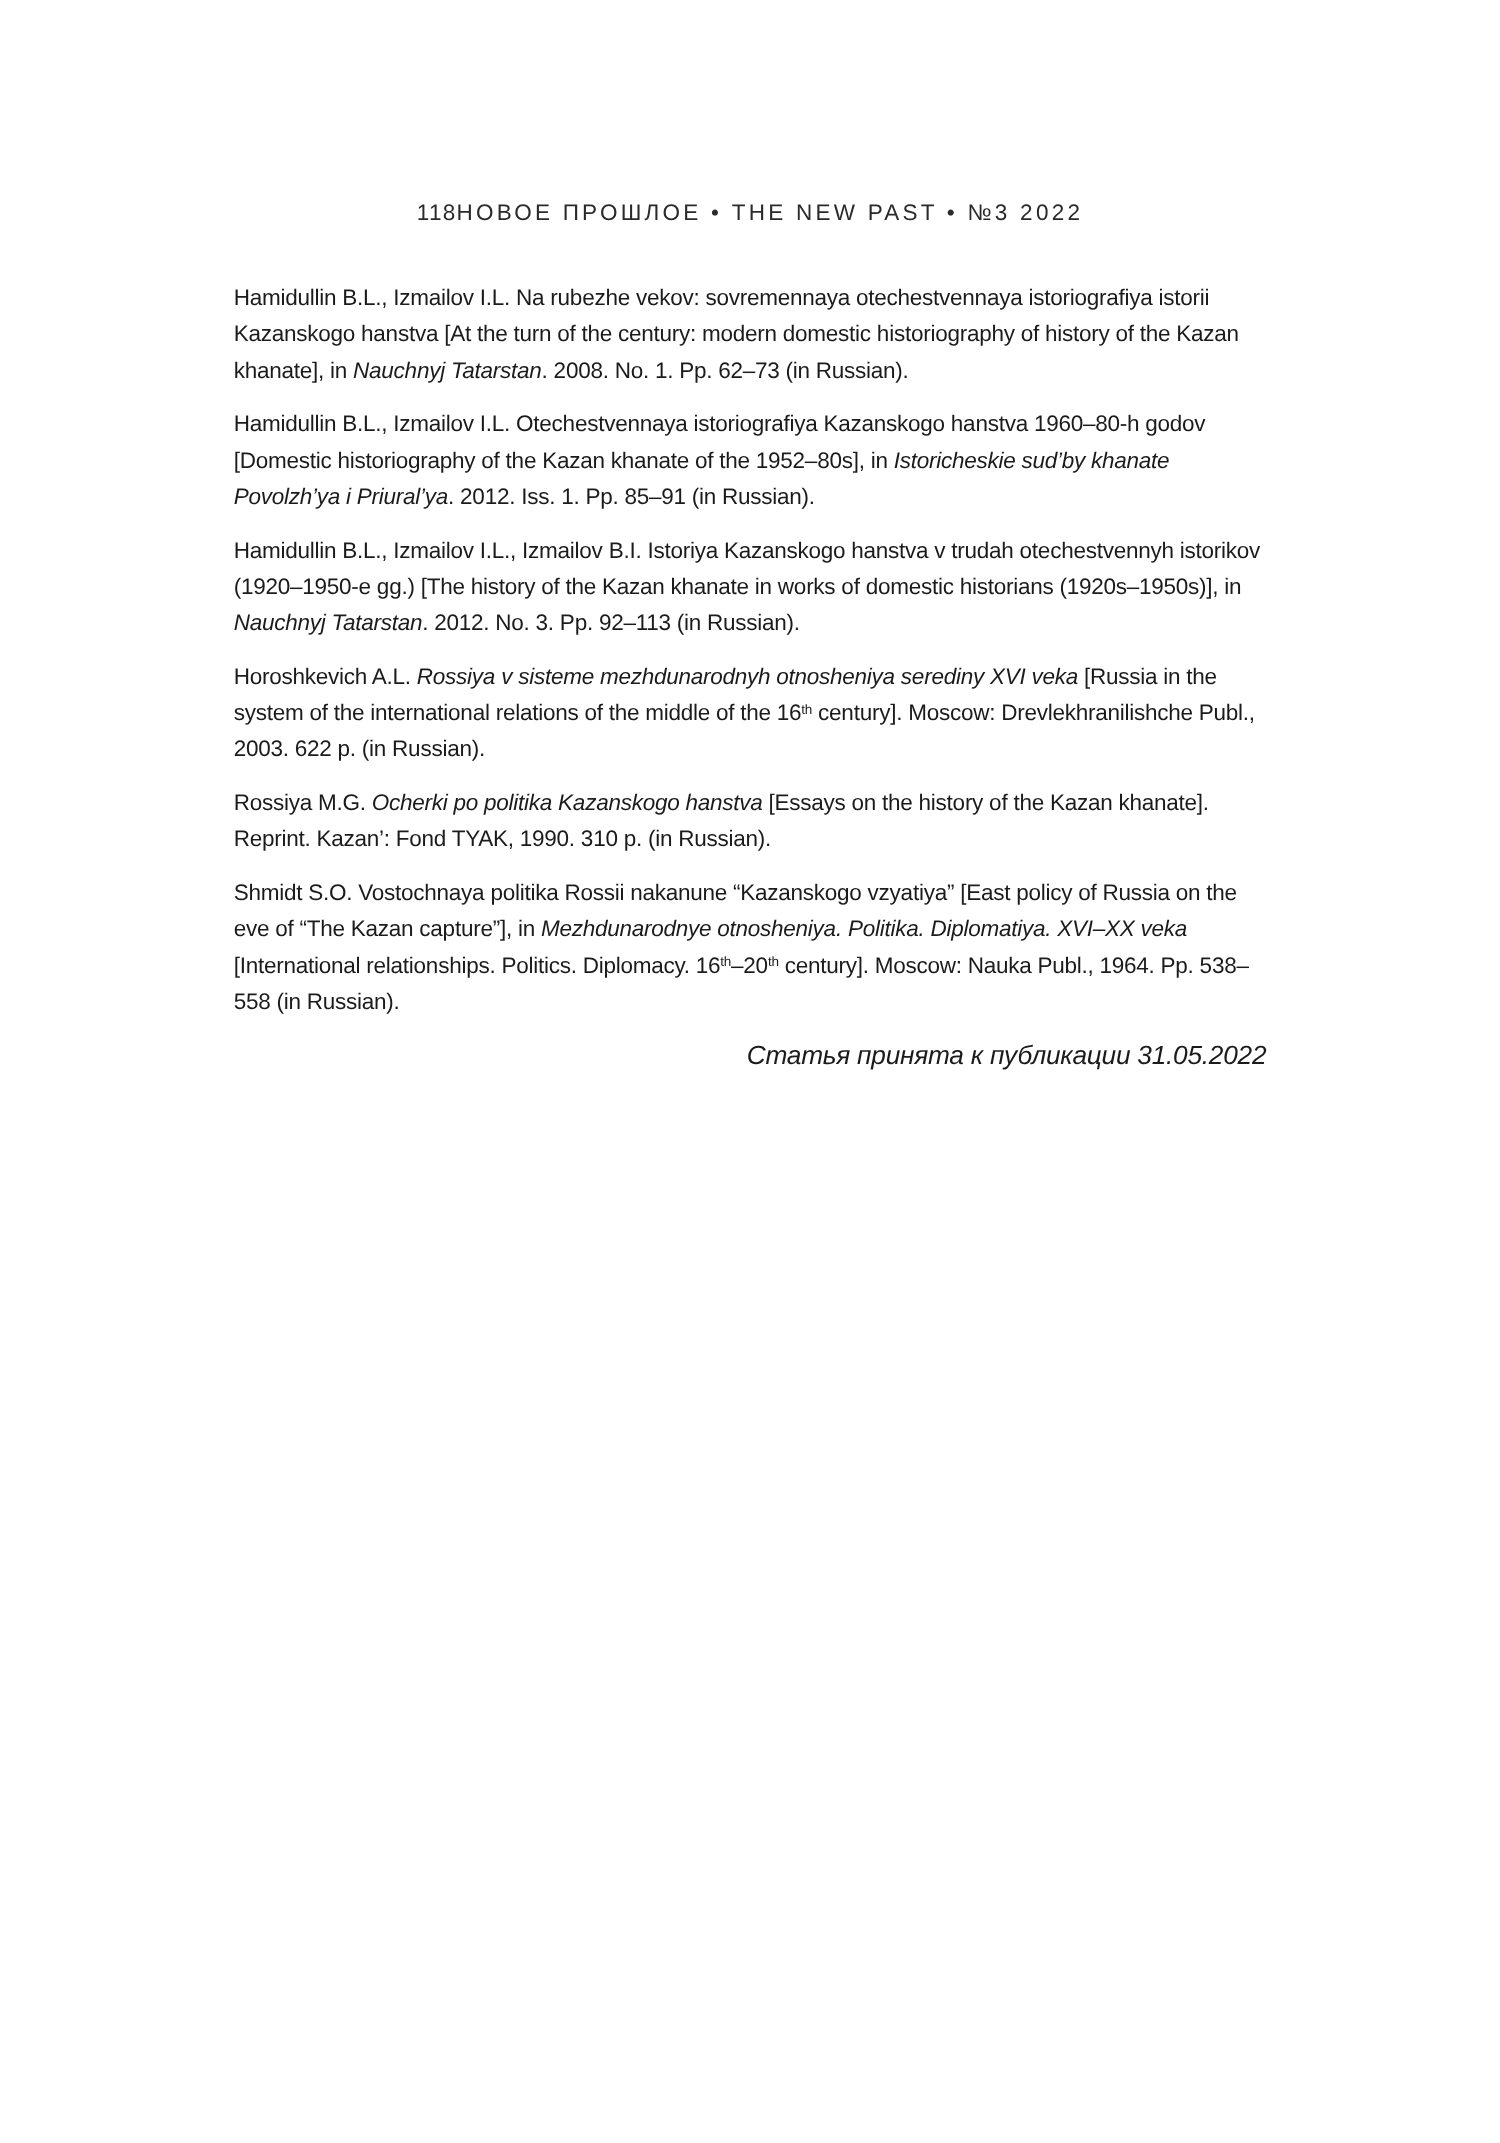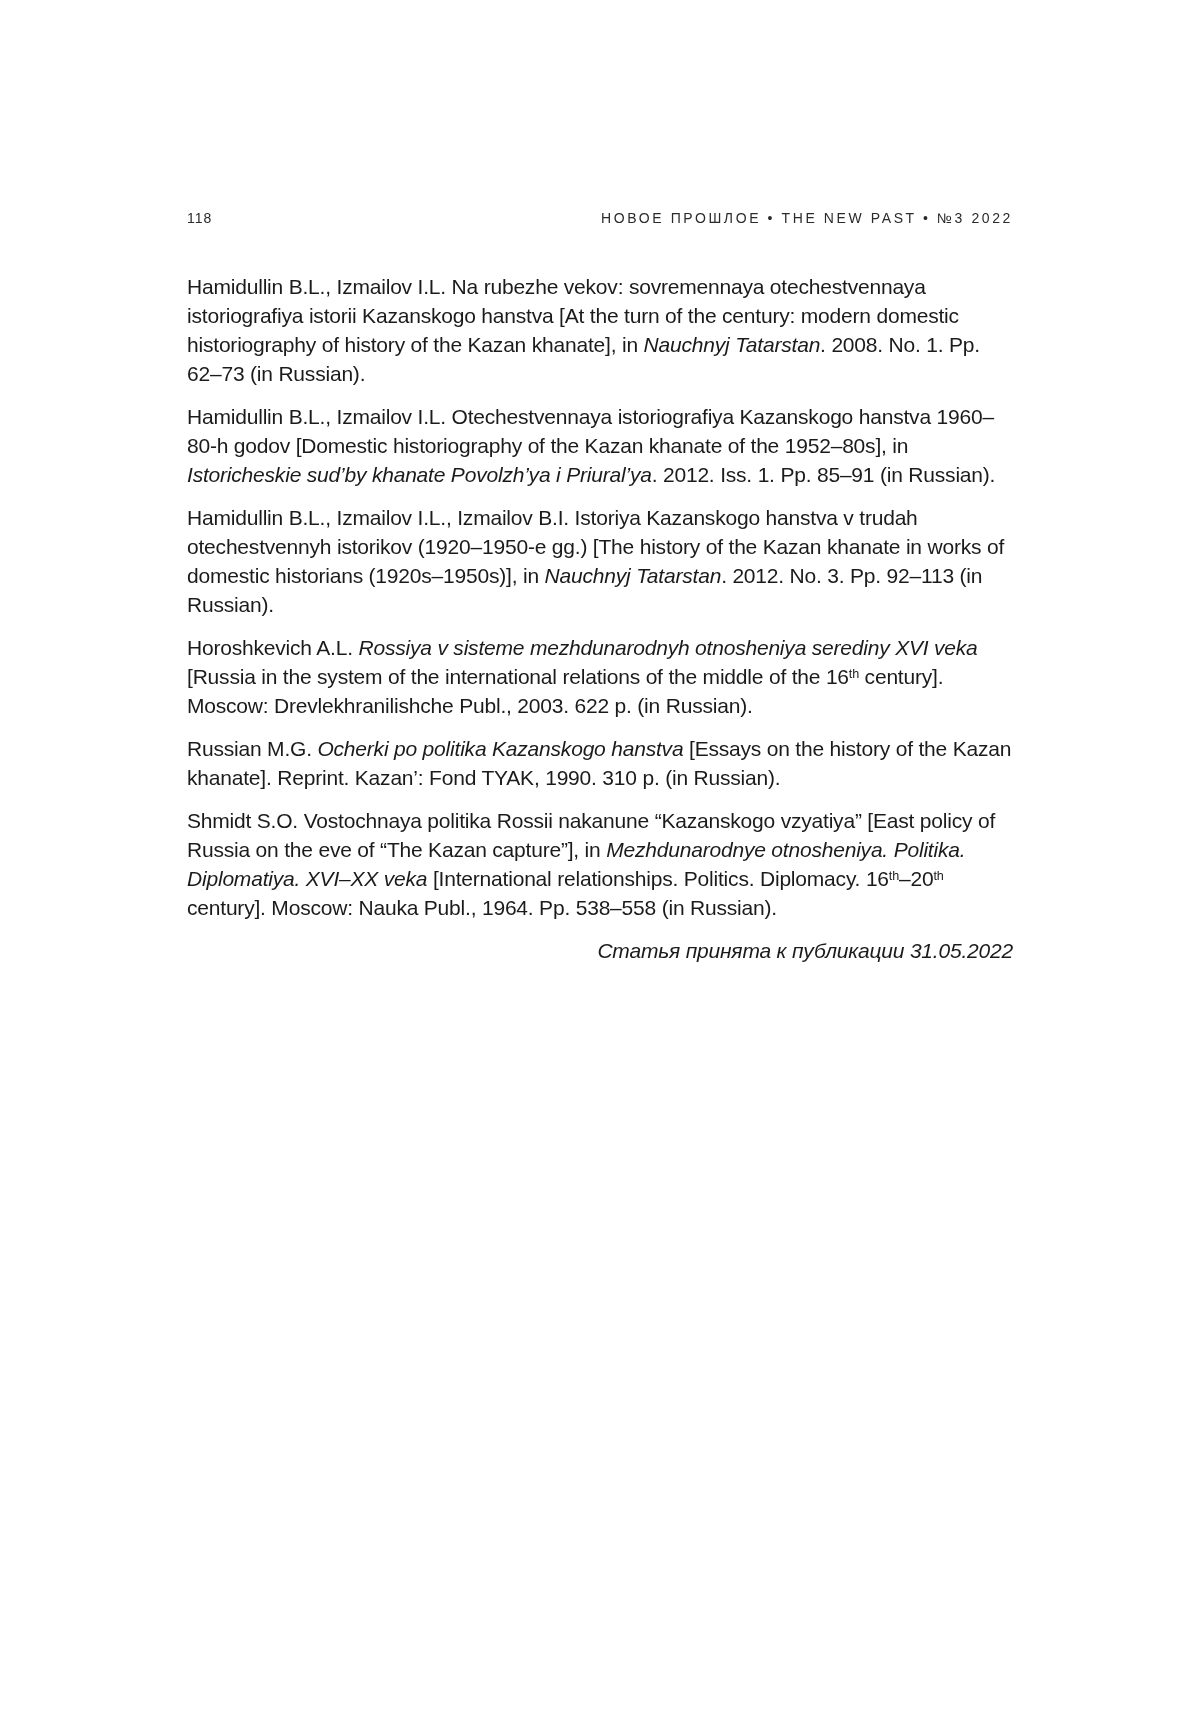--- a/index.html
+++ b/index.html
@@ -13,42 +13,41 @@
     height: 1714px;
     background: #ffffff;
     box-sizing: border-box;
     padding: 162px 187px 0 187px;
     font-family: "Liberation Sans", "DejaVu Sans", sans-serif;
     color: #1b1b1b;
     overflow: hidden;
   }
   .running-head {
     display: flex;
-    justify-content: space-between;
+    justify-content: center;
     align-items: baseline;
-    font-size: 14px;
+    font-size: 18px;
     line-height: 16px;
     color: #2a2a2a;
-    margin-top: 48px;
   }
   .running-head .page-num {
     font-weight: 500;
     letter-spacing: 1px;
   }
   .running-head .journal {
     font-weight: 500;
     letter-spacing: 2.6px;
     white-space: nowrap;
   }
   .references {
     margin-top: 46px;
   }
   .ref {
     margin: 0 0 14px 0;
-    font-size: 21px;
+    font-size: 18px;
     line-height: 29px;
     letter-spacing: -0.2px;
     text-align: left;
     color: #1b1b1b;
   }
   .ref .it {
     font-style: italic;
   }
   .ref sup {
     font-size: 60%;
@@ -76,19 +75,19 @@
   <div class="running-head">
     <span class="page-num">118</span>
     <span class="journal">НОВОЕ ПРОШЛОЕ • THE NEW PAST • №3 2022</span>
   </div>
 
   <div class="references">
       <p class="ref"><span>Hamidullin B.L., Izmailov I.L. Na rubezhe vekov: sovremennaya otechestvennaya istoriografiya istorii Kazanskogo hanstva [At the turn of the century: modern domestic historiography of history of the Kazan khanate], in </span><span class="it">Nauchnyj Tatarstan</span><span>. 2008. No. 1. Pp. 62–73 (in Russian).</span></p>
       <p class="ref"><span>Hamidullin B.L., Izmailov I.L. Otechestvennaya istoriografiya Kazanskogo hanstva 1960–80-h godov [Domestic historiography of the Kazan khanate of the 1952–80s], in </span><span class="it">Istoricheskie sud’by khanate Povolzh’ya i Priural’ya</span><span>. 2012. Iss. 1. Pp. 85–91 (in Russian).</span></p>
       <p class="ref"><span>Hamidullin B.L., Izmailov I.L., Izmailov B.I. Istoriya Kazanskogo hanstva v trudah otechestvennyh istorikov (1920–1950-e gg.) [The history of the Kazan khanate in works of domestic historians (1920s–1950s)], in </span><span class="it">Nauchnyj Tatarstan</span><span>. 2012. No. 3. Pp. 92–113 (in Russian).</span></p>
       <p class="ref"><span>Horoshkevich A.L. </span><span class="it">Rossiya v sisteme mezhdunarodnyh otnosheniya serediny XVI veka</span><span> [Russia in the system of the international relations of the middle of the 16</span><sup>th</sup><span> century]. Moscow: Drevlekhranilishche Publ., 2003. 622 p. (in Russian).</span></p>
-      <p class="ref"><span>Russian M.G. </span><span class="it">Ocherki po politika Kazanskogo hanstva</span><span> [Essays on the history of the Kazan khanate]. Reprint. Kazan’: Fond TYAK, 1990. 310 p. (in Russian).</span></p>
+      <p class="ref"><span>Rossiya M.G. </span><span class="it">Ocherki po politika Kazanskogo hanstva</span><span> [Essays on the history of the Kazan khanate]. Reprint. Kazan’: Fond TYAK, 1990. 310 p. (in Russian).</span></p>
       <p class="ref"><span>Shmidt S.O. Vostochnaya politika Rossii nakanune “Kazanskogo vzyatiya” [East policy of Russia on the eve of “The Kazan capture”], in </span><span class="it">Mezhdunarodnye otnosheniya. Politika. Diplomatiya. XVI–XX veka</span><span> [International relationships. Politics. Diplomacy. 16</span><sup>th</sup><span>–20</span><sup>th</sup><span> century]. Moscow: Nauka Publ., 1964. Pp. 538–558 (in Russian).</span></p>
     </div>
 
   <p class="acceptance-note">Статья принята к публикации 31.05.2022</p>
 
 </div>
 
 </body></html>

